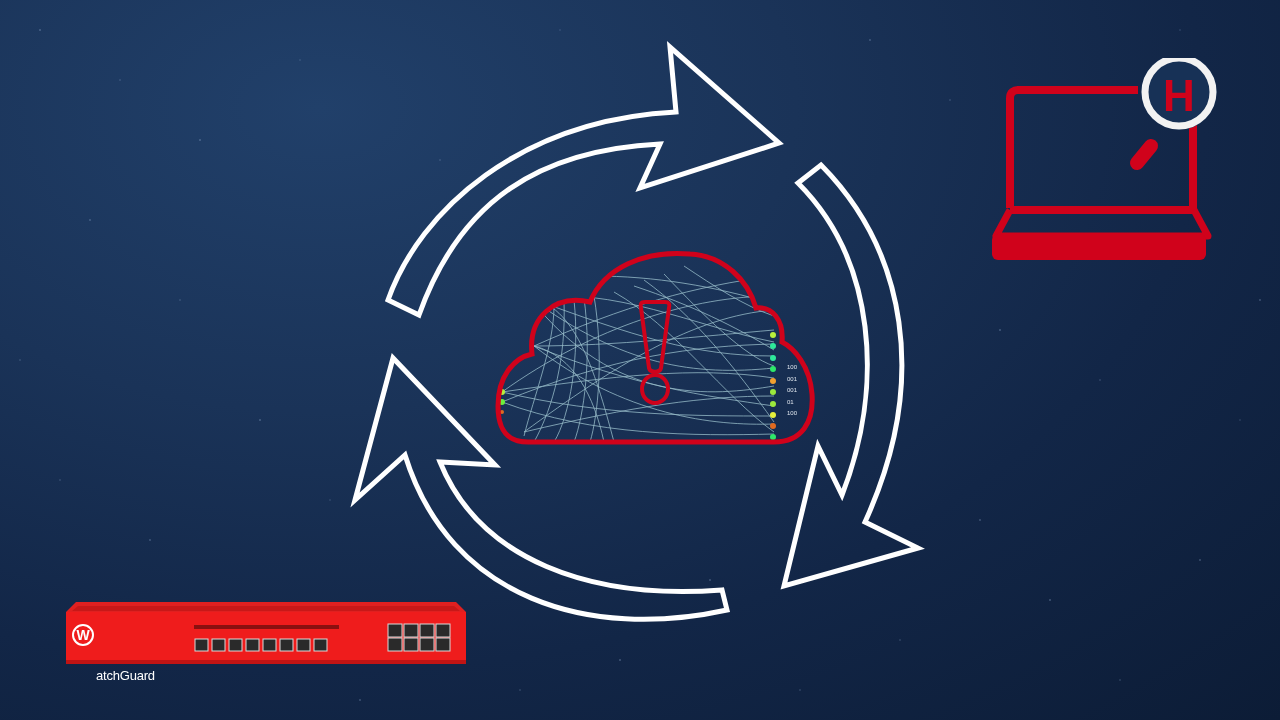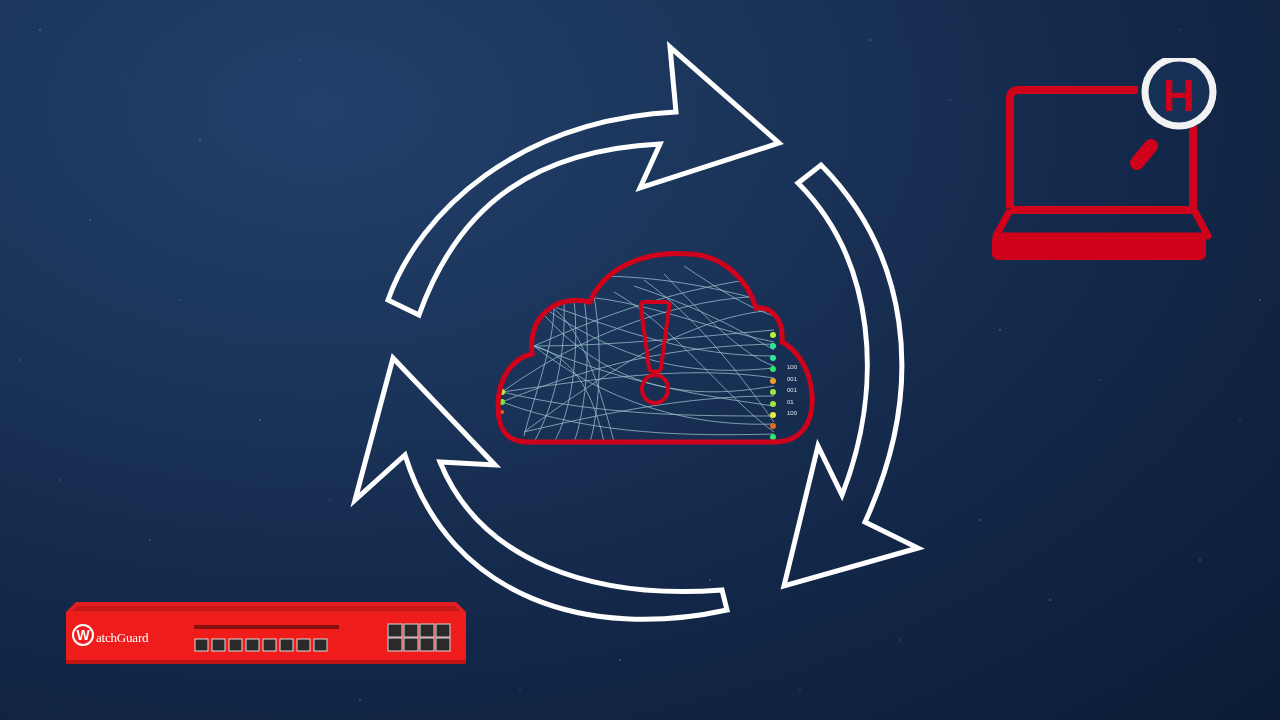--- a/index.html
+++ b/index.html
@@ -59,22 +59,22 @@
       line-height: 56px;
       color: #d0021b;
     }
     .firewall {
       position: absolute;
       left: 64px; top: 596px;
       width: 404px; height: 68px;
     }
     .brand {
       position: absolute;
-      left: 96px; top: 630px;
-      font-family: Liberation Serif, serif;
+      left: 96px; top: 668px;
+      font-family: Liberation Sans, sans-serif;
       font-size: 13px;
       color: #ffffff;
       letter-spacing: -0.2px;
     }
     .brand-w {
       position: absolute;
       left: 72px; top: 624px;
       width: 22px; height: 22px;
       border: 2px solid #fff;
       border-radius: 50%;

